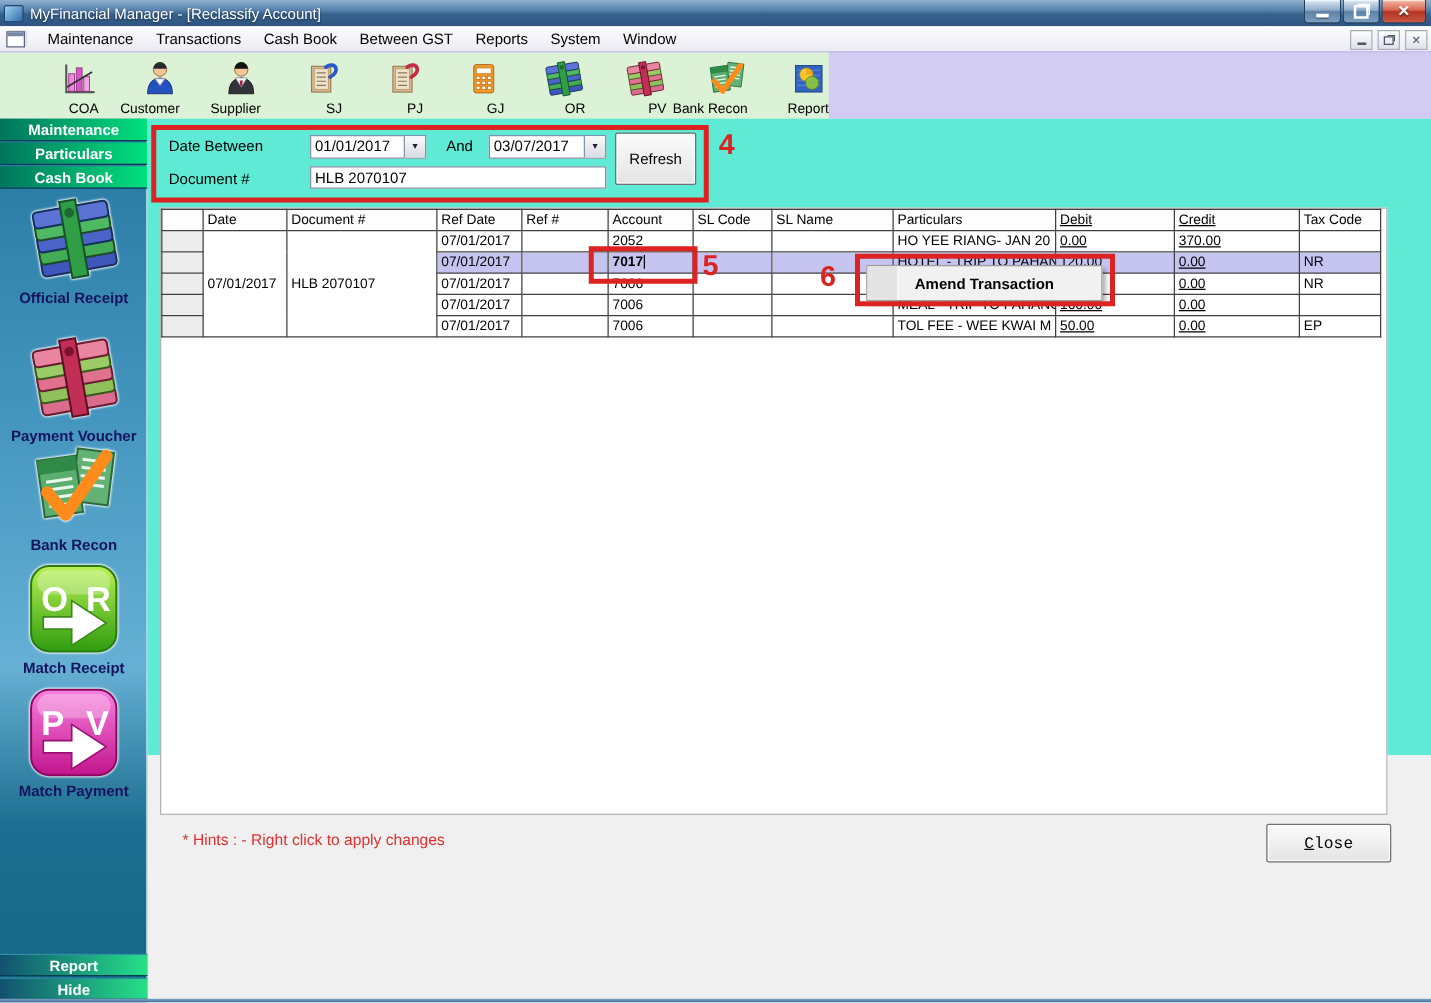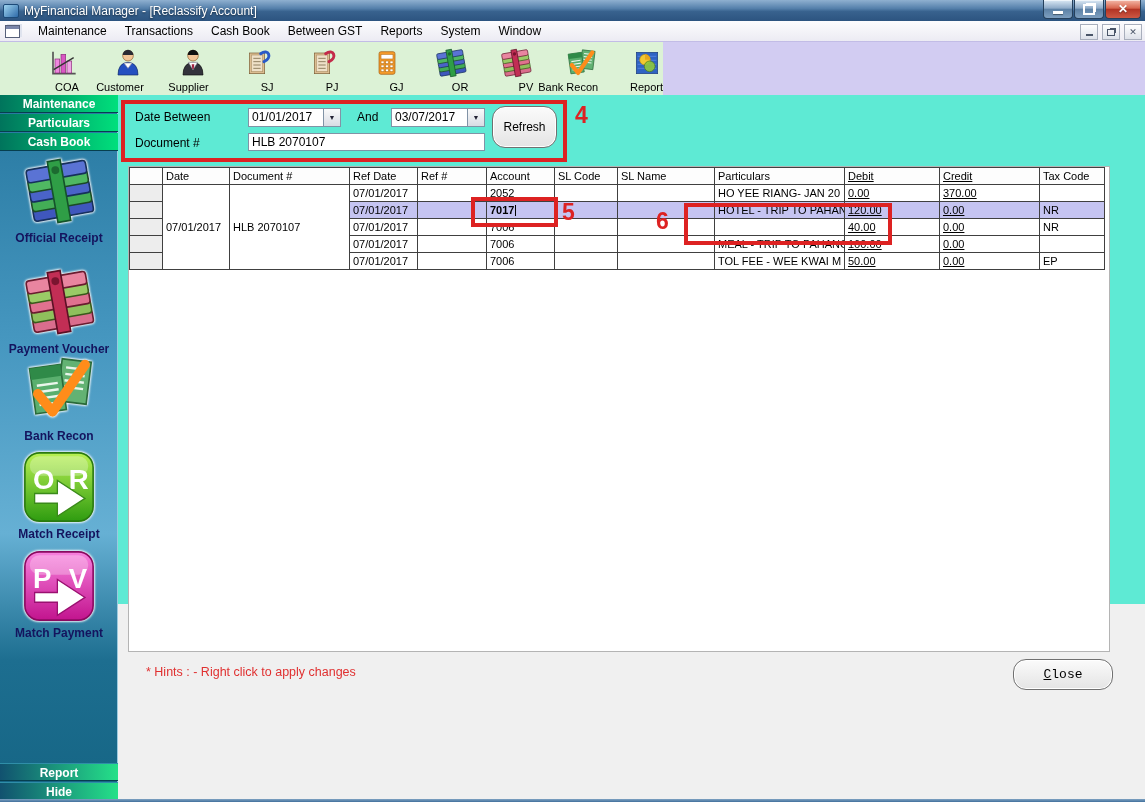--- a/index.html
+++ b/index.html
@@ -62,21 +62,21 @@
 
   .anno{color:#dd2222;font-weight:bold;position:absolute;font-size:23px;}
   .filter-box{position:absolute;left:3px;top:5px;width:446px;height:62px;border:4px solid #dd2222;box-sizing:border-box;}
   .flabel{position:absolute;font-size:12px;color:#000;}
   .combo{position:absolute;height:19px;background:#fff;border:1px solid #8193a6;display:flex;box-sizing:border-box;cursor:pointer;}
   .combo .val{flex:1;font-size:12px;padding:1px 3px;white-space:nowrap;overflow:hidden;}
   .combo .arrow{width:16px;background:linear-gradient(#fafafa,#d8dce4);border-left:1px solid #8193a6;
     display:flex;align-items:center;justify-content:center;font-size:7px;color:#223;}
   .tfield{position:absolute;background:#fff;border:1px solid #8193a6;font-size:12px;padding:1px 3px;box-sizing:border-box;white-space:nowrap;overflow:hidden;}
   .pushbtn{border:1px solid #707070;background:linear-gradient(#fbfbfb,#e4e4e4);font-size:12px;color:#000;
-    display:flex;align-items:center;justify-content:center;box-shadow:inset 0 0 0 1px #fff;border-radius:13px;cursor:pointer;}
+    display:flex;align-items:center;justify-content:center;box-shadow:inset 0 0 0 1px #fff;border-radius:2px;cursor:pointer;}
 
   .grid-wrap{position:absolute;left:10px;top:71px;width:982px;height:486px;background:#fff;border:1px solid #b4b4b4;box-sizing:border-box;}
   table.grid{border-collapse:collapse;table-layout:fixed;width:975px;font-size:11px;color:#000;}
   table.grid th,table.grid td{border:1px solid #404040;height:17px;padding:0 3px;overflow:hidden;white-space:nowrap;text-align:left;font-weight:normal;box-sizing:border-box;}
   table.grid th{background:#fdfdfd;}
   td.sel,th.sel{background:#ededed;}
   td.num,th.num{text-align:right;text-decoration:underline;}
   tr.highlight td:not(.sel){background:#c5c4f1;}
   td.merged{vertical-align:middle;background:#fff;}
   .acct-edit{font-weight:bold;}
@@ -494,20 +494,24 @@
           </tr>
         </tbody>
       </table>
     </div>
 
     <div class="redbox" style="left:353px;top:102px;width:87px;height:30px"></div>
     <span class="anno" style="left:444px;top:104px">5</span>
 
     <div class="redbox" style="left:566px;top:108px;width:208px;height:42px"></div>
     <span class="anno" style="left:538px;top:113px">6</span>
+    <div class="ctx-menu">
+      <div class="ctx-gutter"></div>
+      <div class="ctx-item">Amend Transaction</div>
+    </div>
 
     <span class="hints">* Hints : - Right click to apply changes</span>
     <div class="pushbtn close-btn">
       <span class="lbl">Close</span>
     </div>
   </div>
 
   <div class="bottom-strip"></div>
 </div>
 

